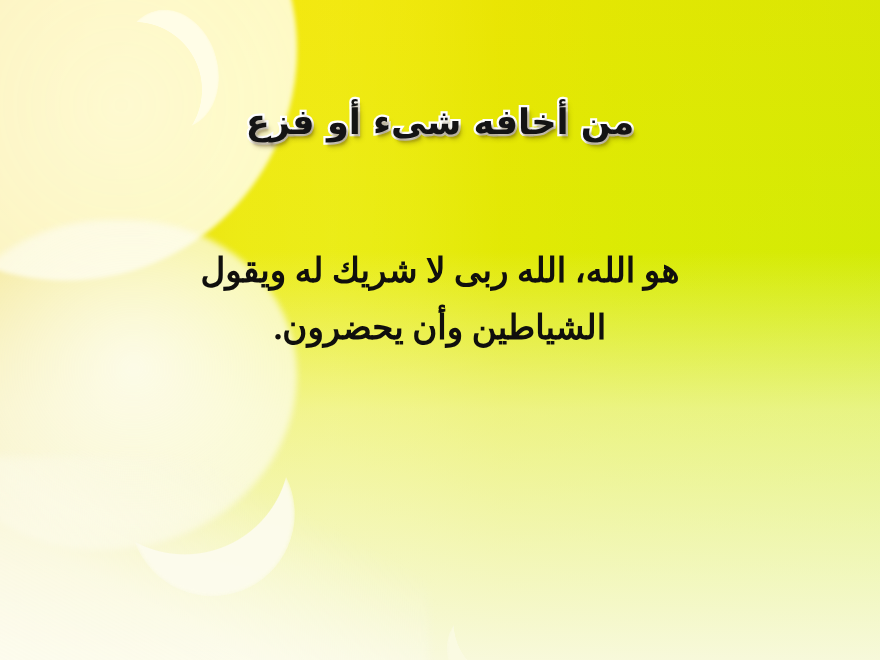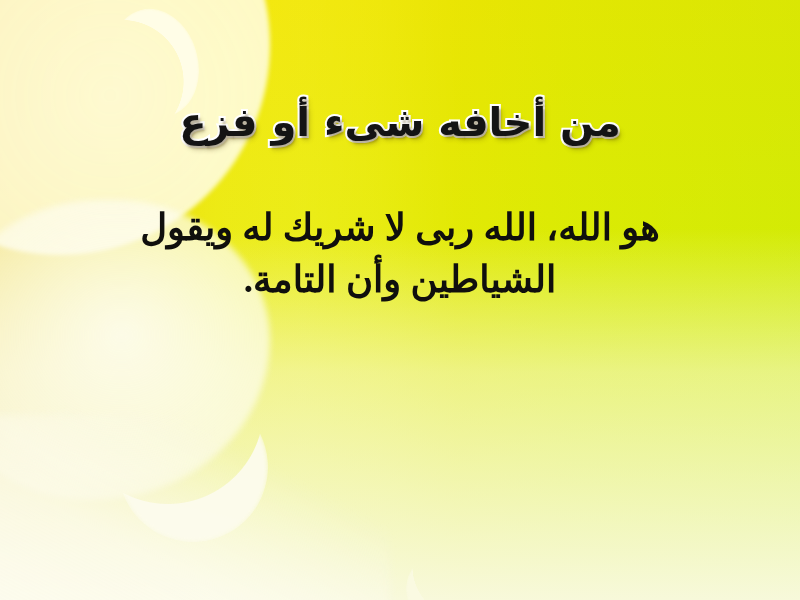--- a/index.html
+++ b/index.html
@@ -133,40 +133,40 @@
     height: 100%;
     text-align: center;
   }
 
   #title {
     position: absolute;
     top: 74px;
     left: 0;
     right: 0;
     font-family: "DejaVu Sans", "Liberation Sans", sans-serif;
-    font-size: 40px;
+    font-size: 32px;
     font-weight: 700;
     line-height: 1.05;
     color: #141414;
     letter-spacing: 0.5px;
     -webkit-text-stroke: 4px #ffffff;
     paint-order: stroke fill;
     text-shadow:
        2px 3px 2px rgba(90, 70, 20, 0.30),
        3px 4px 5px rgba(70, 55, 15, 0.22);
     white-space: nowrap;
   }
 
   #body-text {
     position: absolute;
-    top: 202px;
+    top: 220px;
     left: 60px;
     right: 60px;
     font-family: "Liberation Serif", "DejaVu Serif", serif;
-    font-size: 37px;
+    font-size: 31px;
     font-weight: 700;
     color: #100f0d;
     line-height: 52px;
     letter-spacing: 0px;
   }
 
   #body-text .line {
     display: block;
     white-space: nowrap;
   }
@@ -182,17 +182,17 @@
   <div class="deco" id="deco-wash-bottom-left"></div>
   <div class="deco" id="deco-crescent-left"></div>
   <div class="deco" id="deco-crescent-bottom"></div>
 
   <div id="content">
 
     <h1 id="title">من أخافه شىء أو فزع</h1>
 
     <div id="body-text">
       <span class="line">هو الله، الله ربى لا شريك له ويقول</span>
-      <span class="line">الشياطين وأن التامة.</span>
+      <span class="line">الشياطين وأن يحضرون.</span>
     </div>
 
   </div>
 </div>
 
 </body></html>

